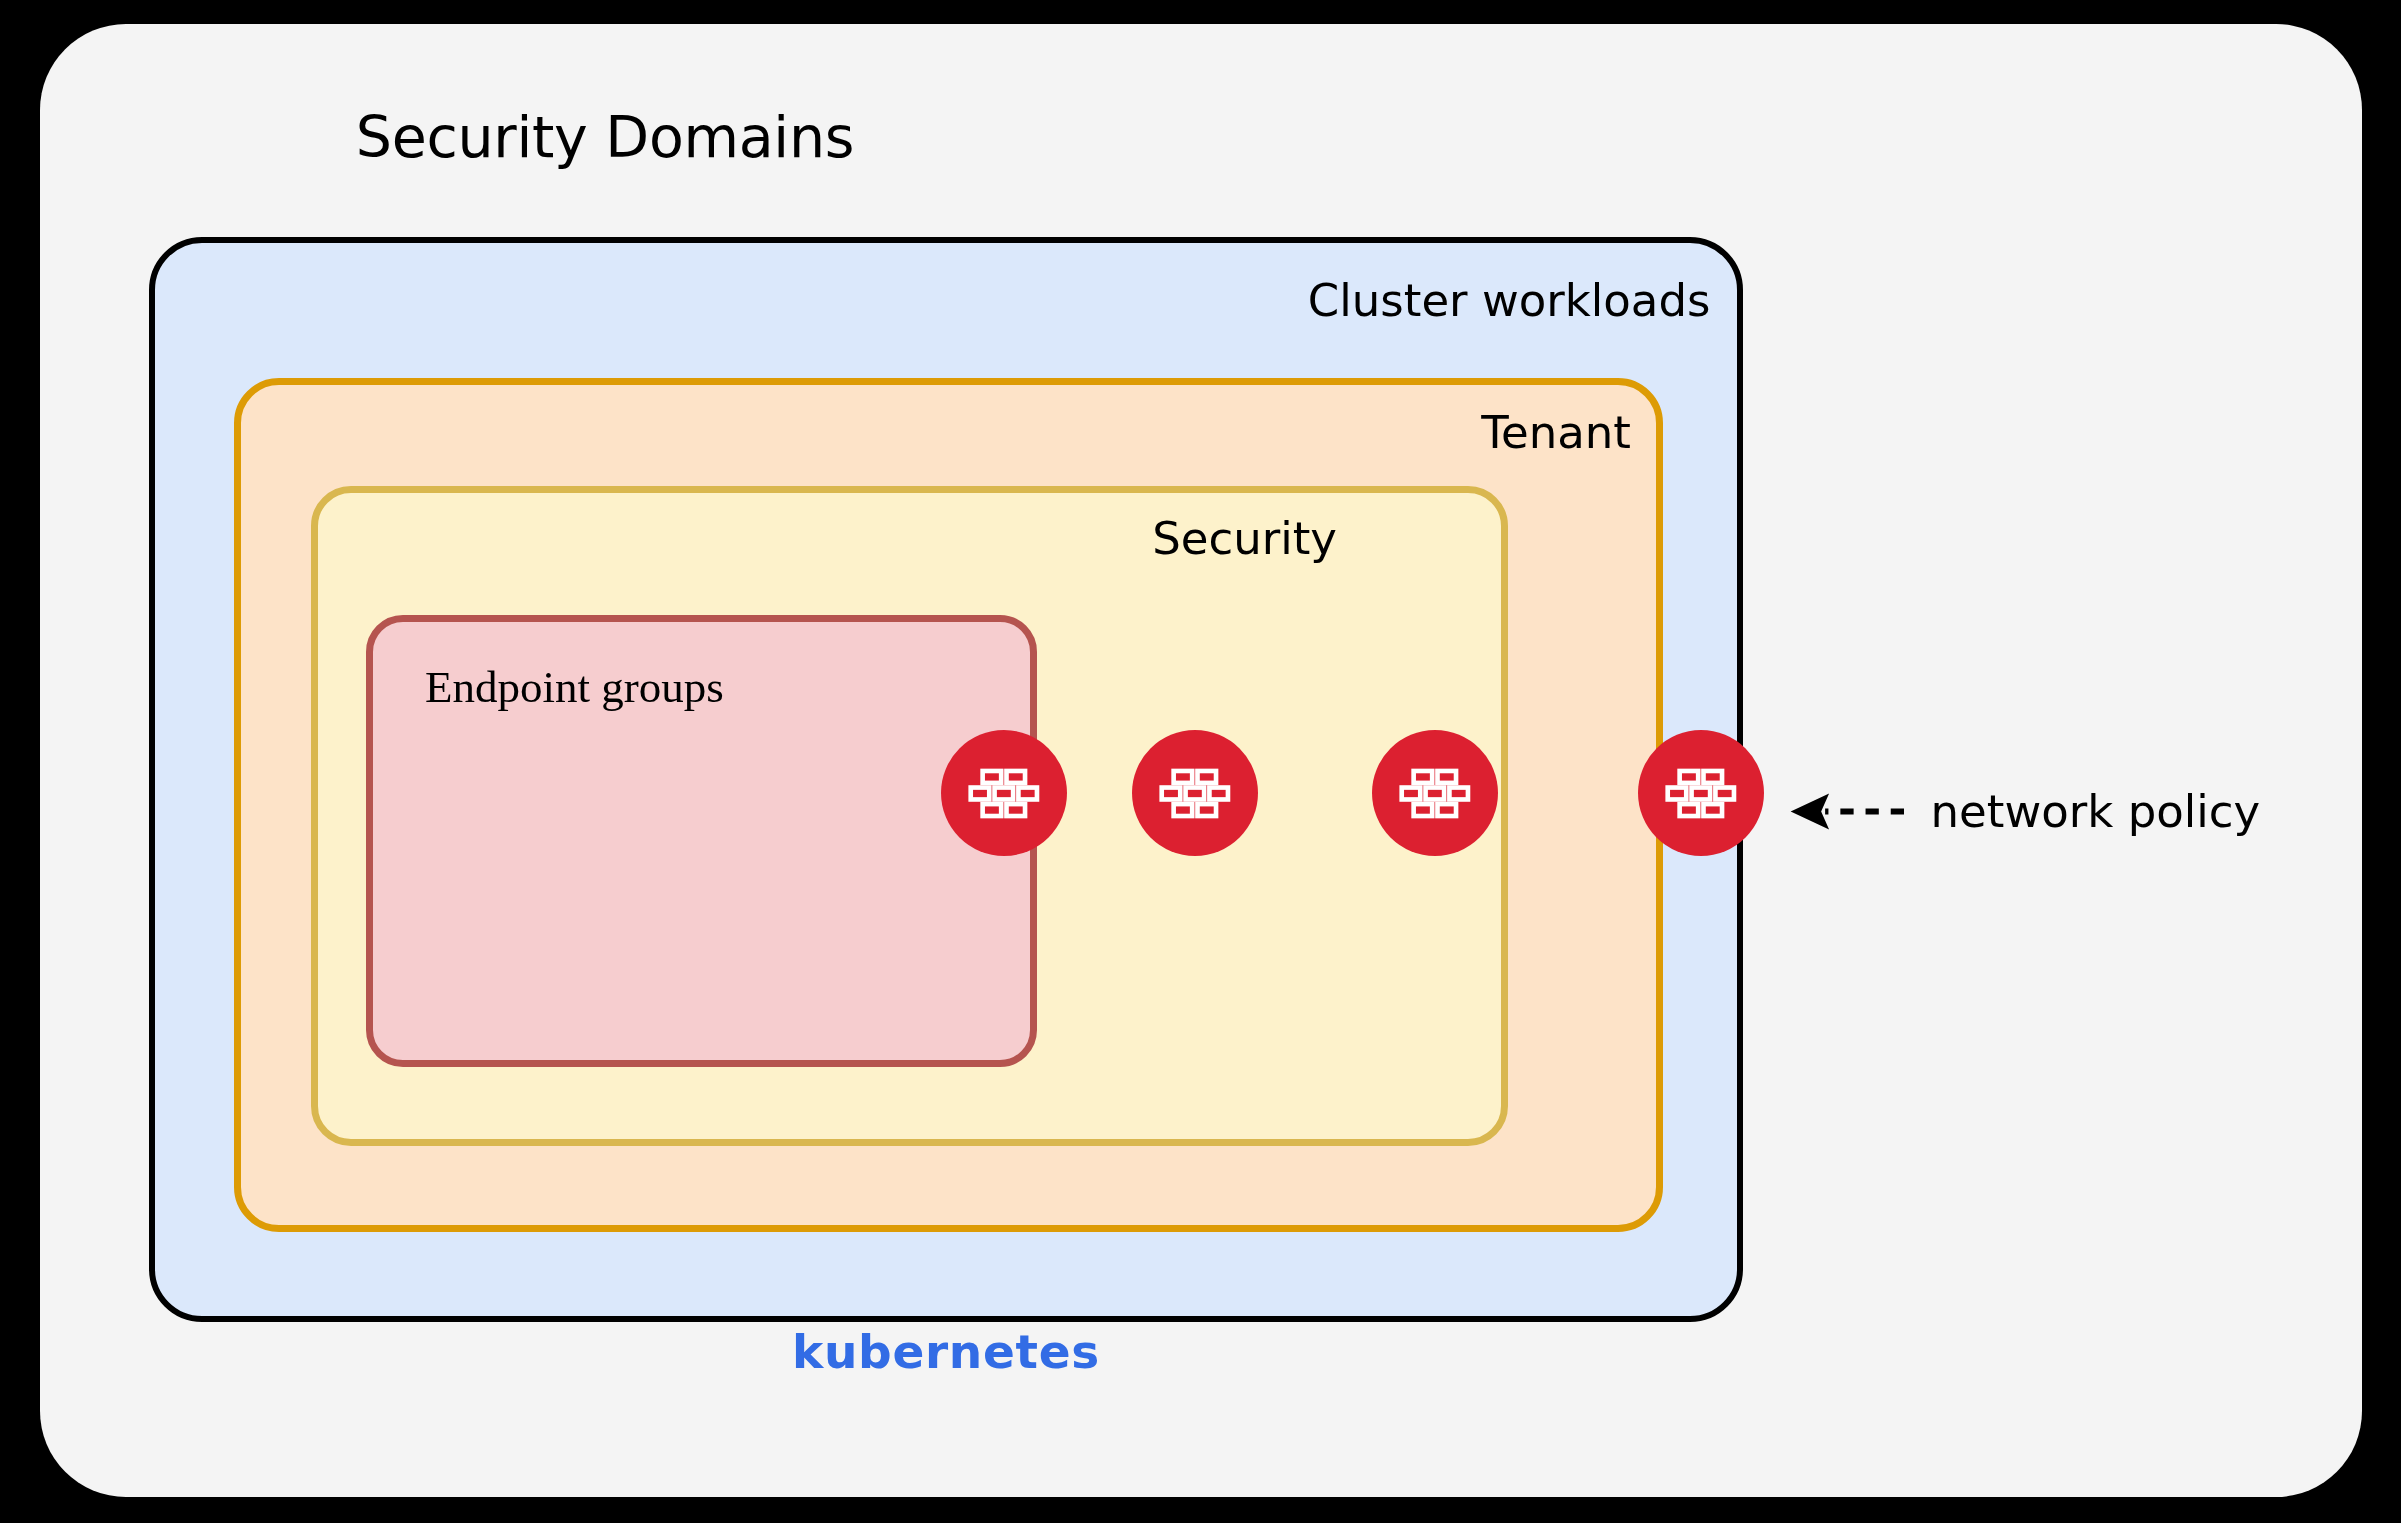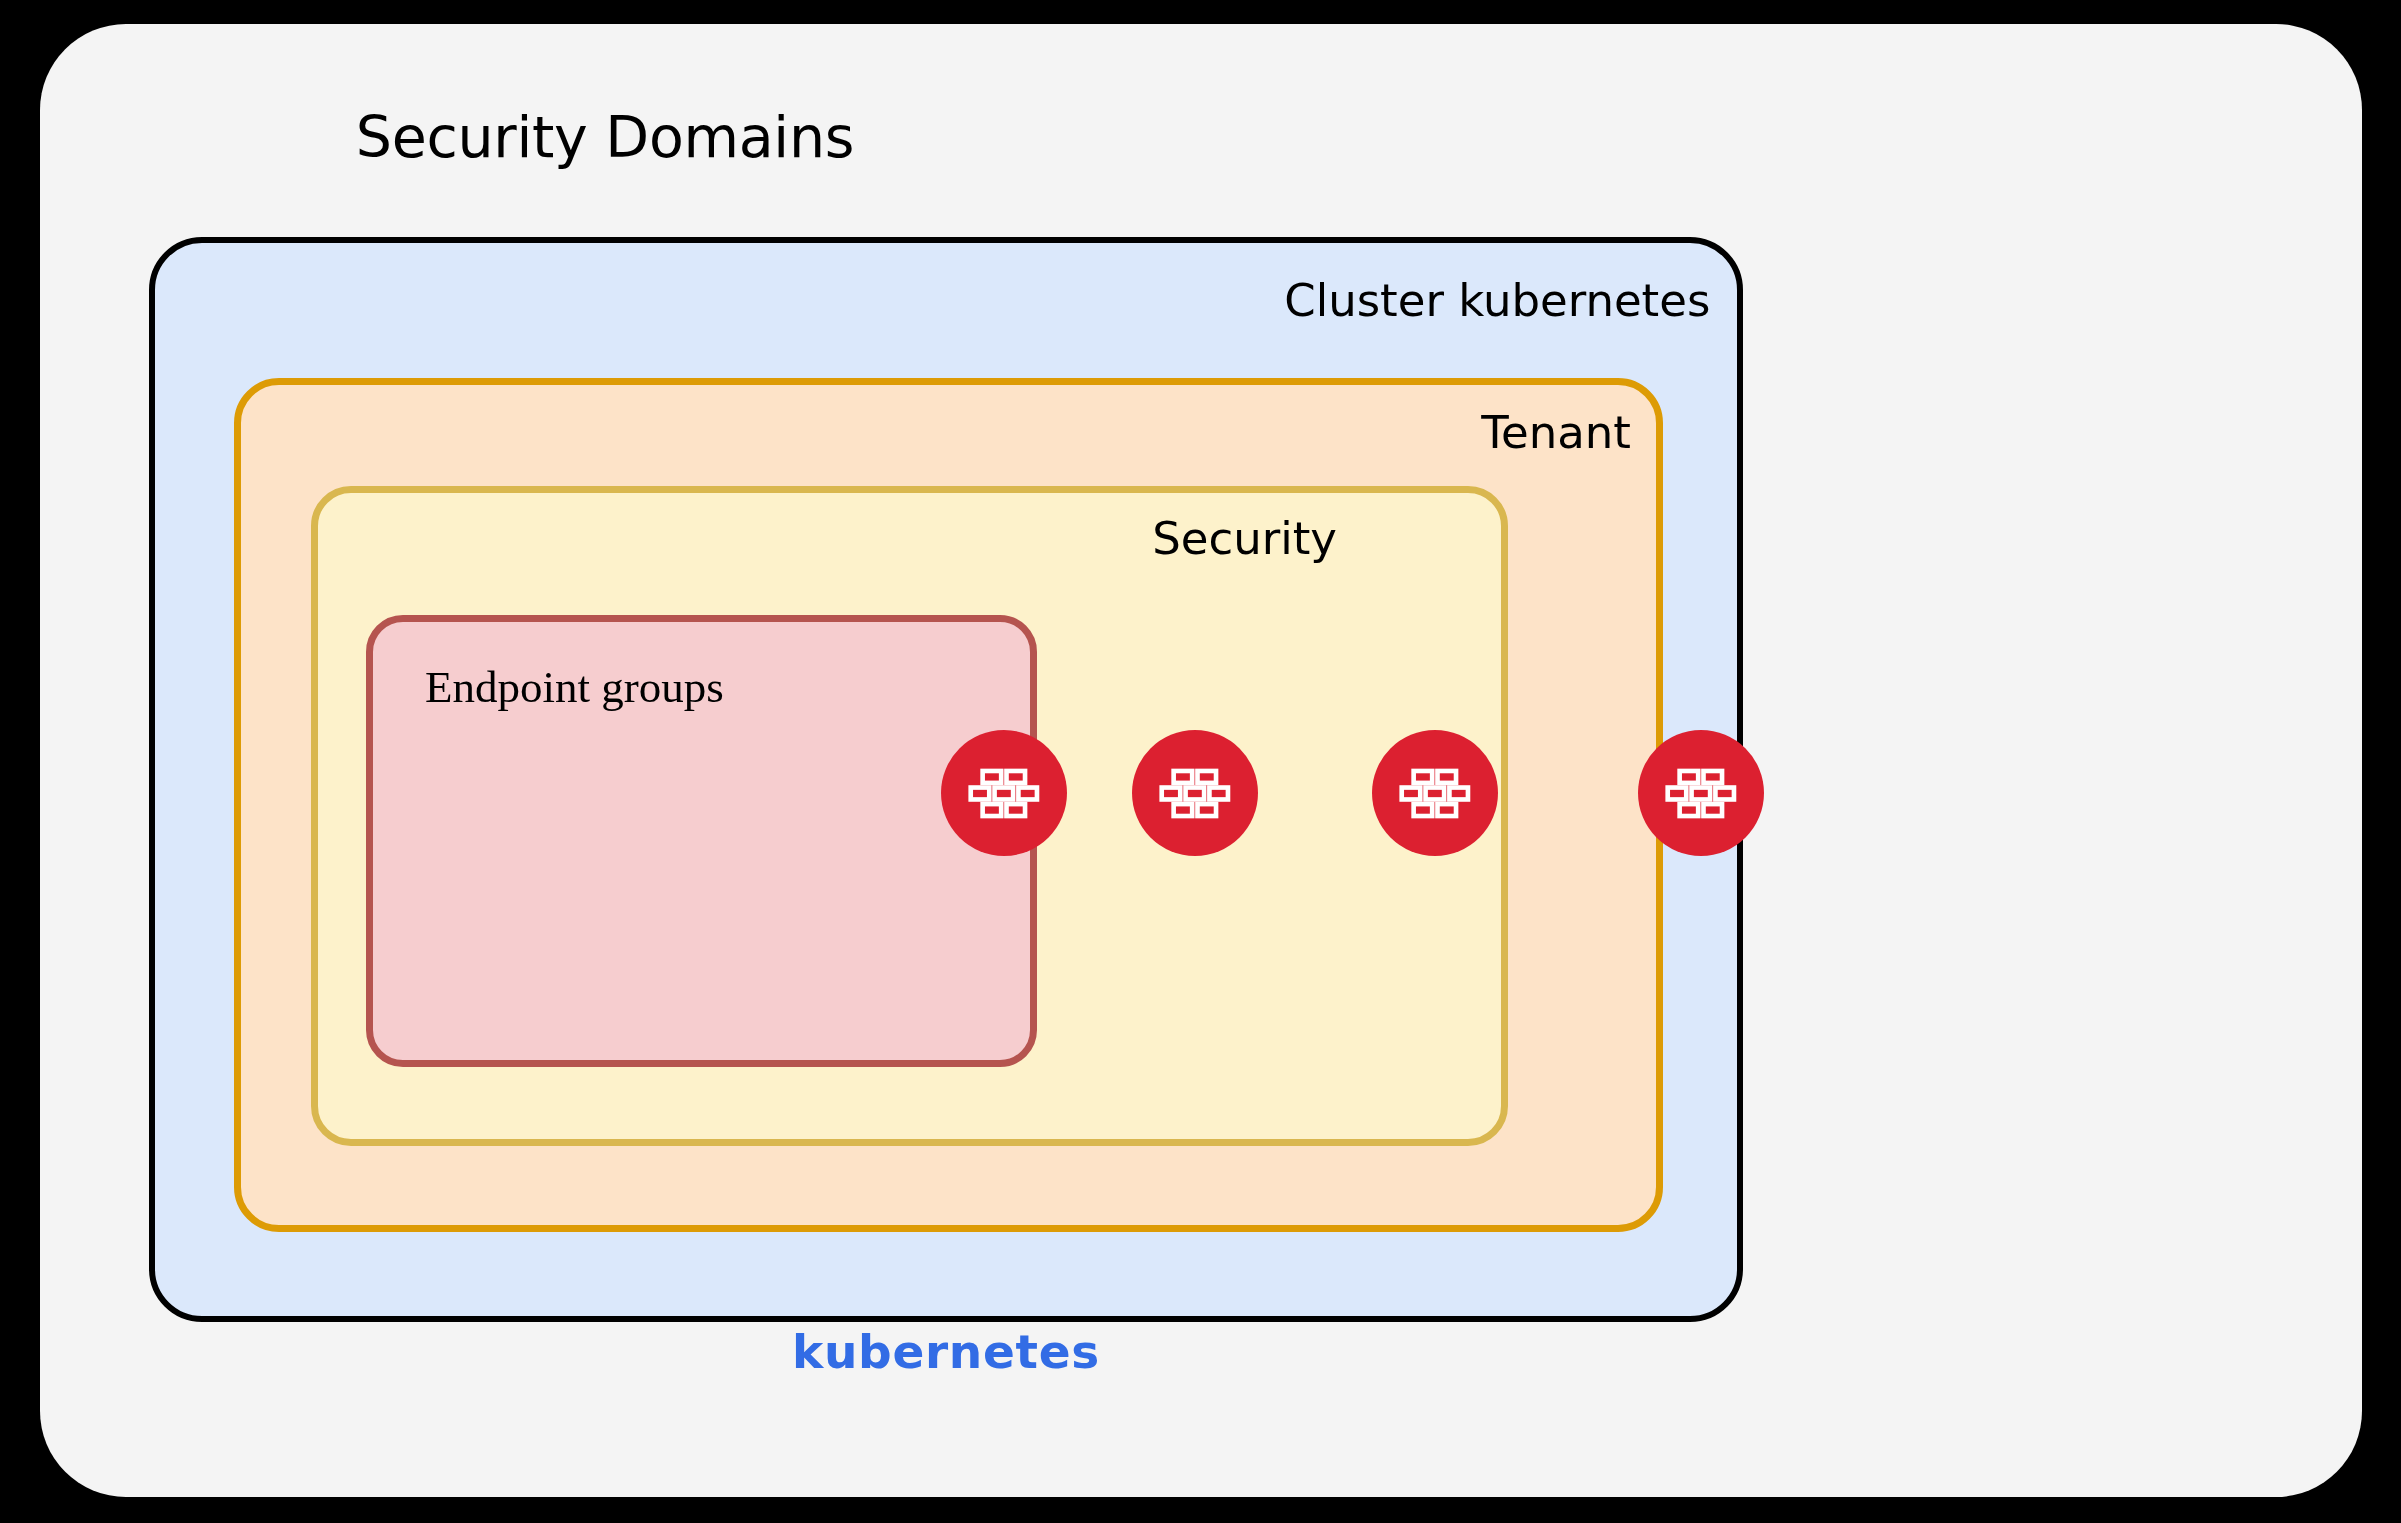--- a/index.html
+++ b/index.html
@@ -164,21 +164,21 @@
 </head>
 <body>
 
 <div id="stage">
 
   <div class="outer-panel">
 
     <div class="title">Security Domains</div>
 
     <div class="box box-cluster">
-      <span class="box-label">Cluster kubernetes</span>
+      <span class="box-label">Cluster workloads</span>
 
       <div class="box box-tenant">
         <span class="box-label">Tenant</span>
 
         <div class="box box-namespace">
           <span class="box-label">Security</span>
 
           <div class="box box-endpoints">
             <span class="box-label">Endpoint groups</span>
           </div>
@@ -240,15 +240,22 @@
         <rect x="58" y="6" width="28" height="18"></rect>
         <rect x="4" y="31" width="28" height="18"></rect>
         <rect x="40" y="31" width="28" height="18"></rect>
         <rect x="76" y="31" width="28" height="18"></rect>
         <rect x="22" y="56" width="28" height="18"></rect>
         <rect x="58" y="56" width="28" height="18"></rect>
       </g>
     </svg>
   </div>
 
+  <div class="policy-annotation">
+    <svg class="policy-arrow" width="116" height="47" viewBox="0 0 175 70" aria-hidden="true">
+      <line x1="175" y1="35" x2="56" y2="35" stroke="#000000" stroke-width="9" stroke-dasharray="20 18"></line>
+      <polygon points="4,35 62,8 50,35 62,62" fill="#000000"></polygon>
+    </svg>
+    <span class="policy-label">network policy</span>
+  </div>
 
 </div>
 
 
 </body></html>

